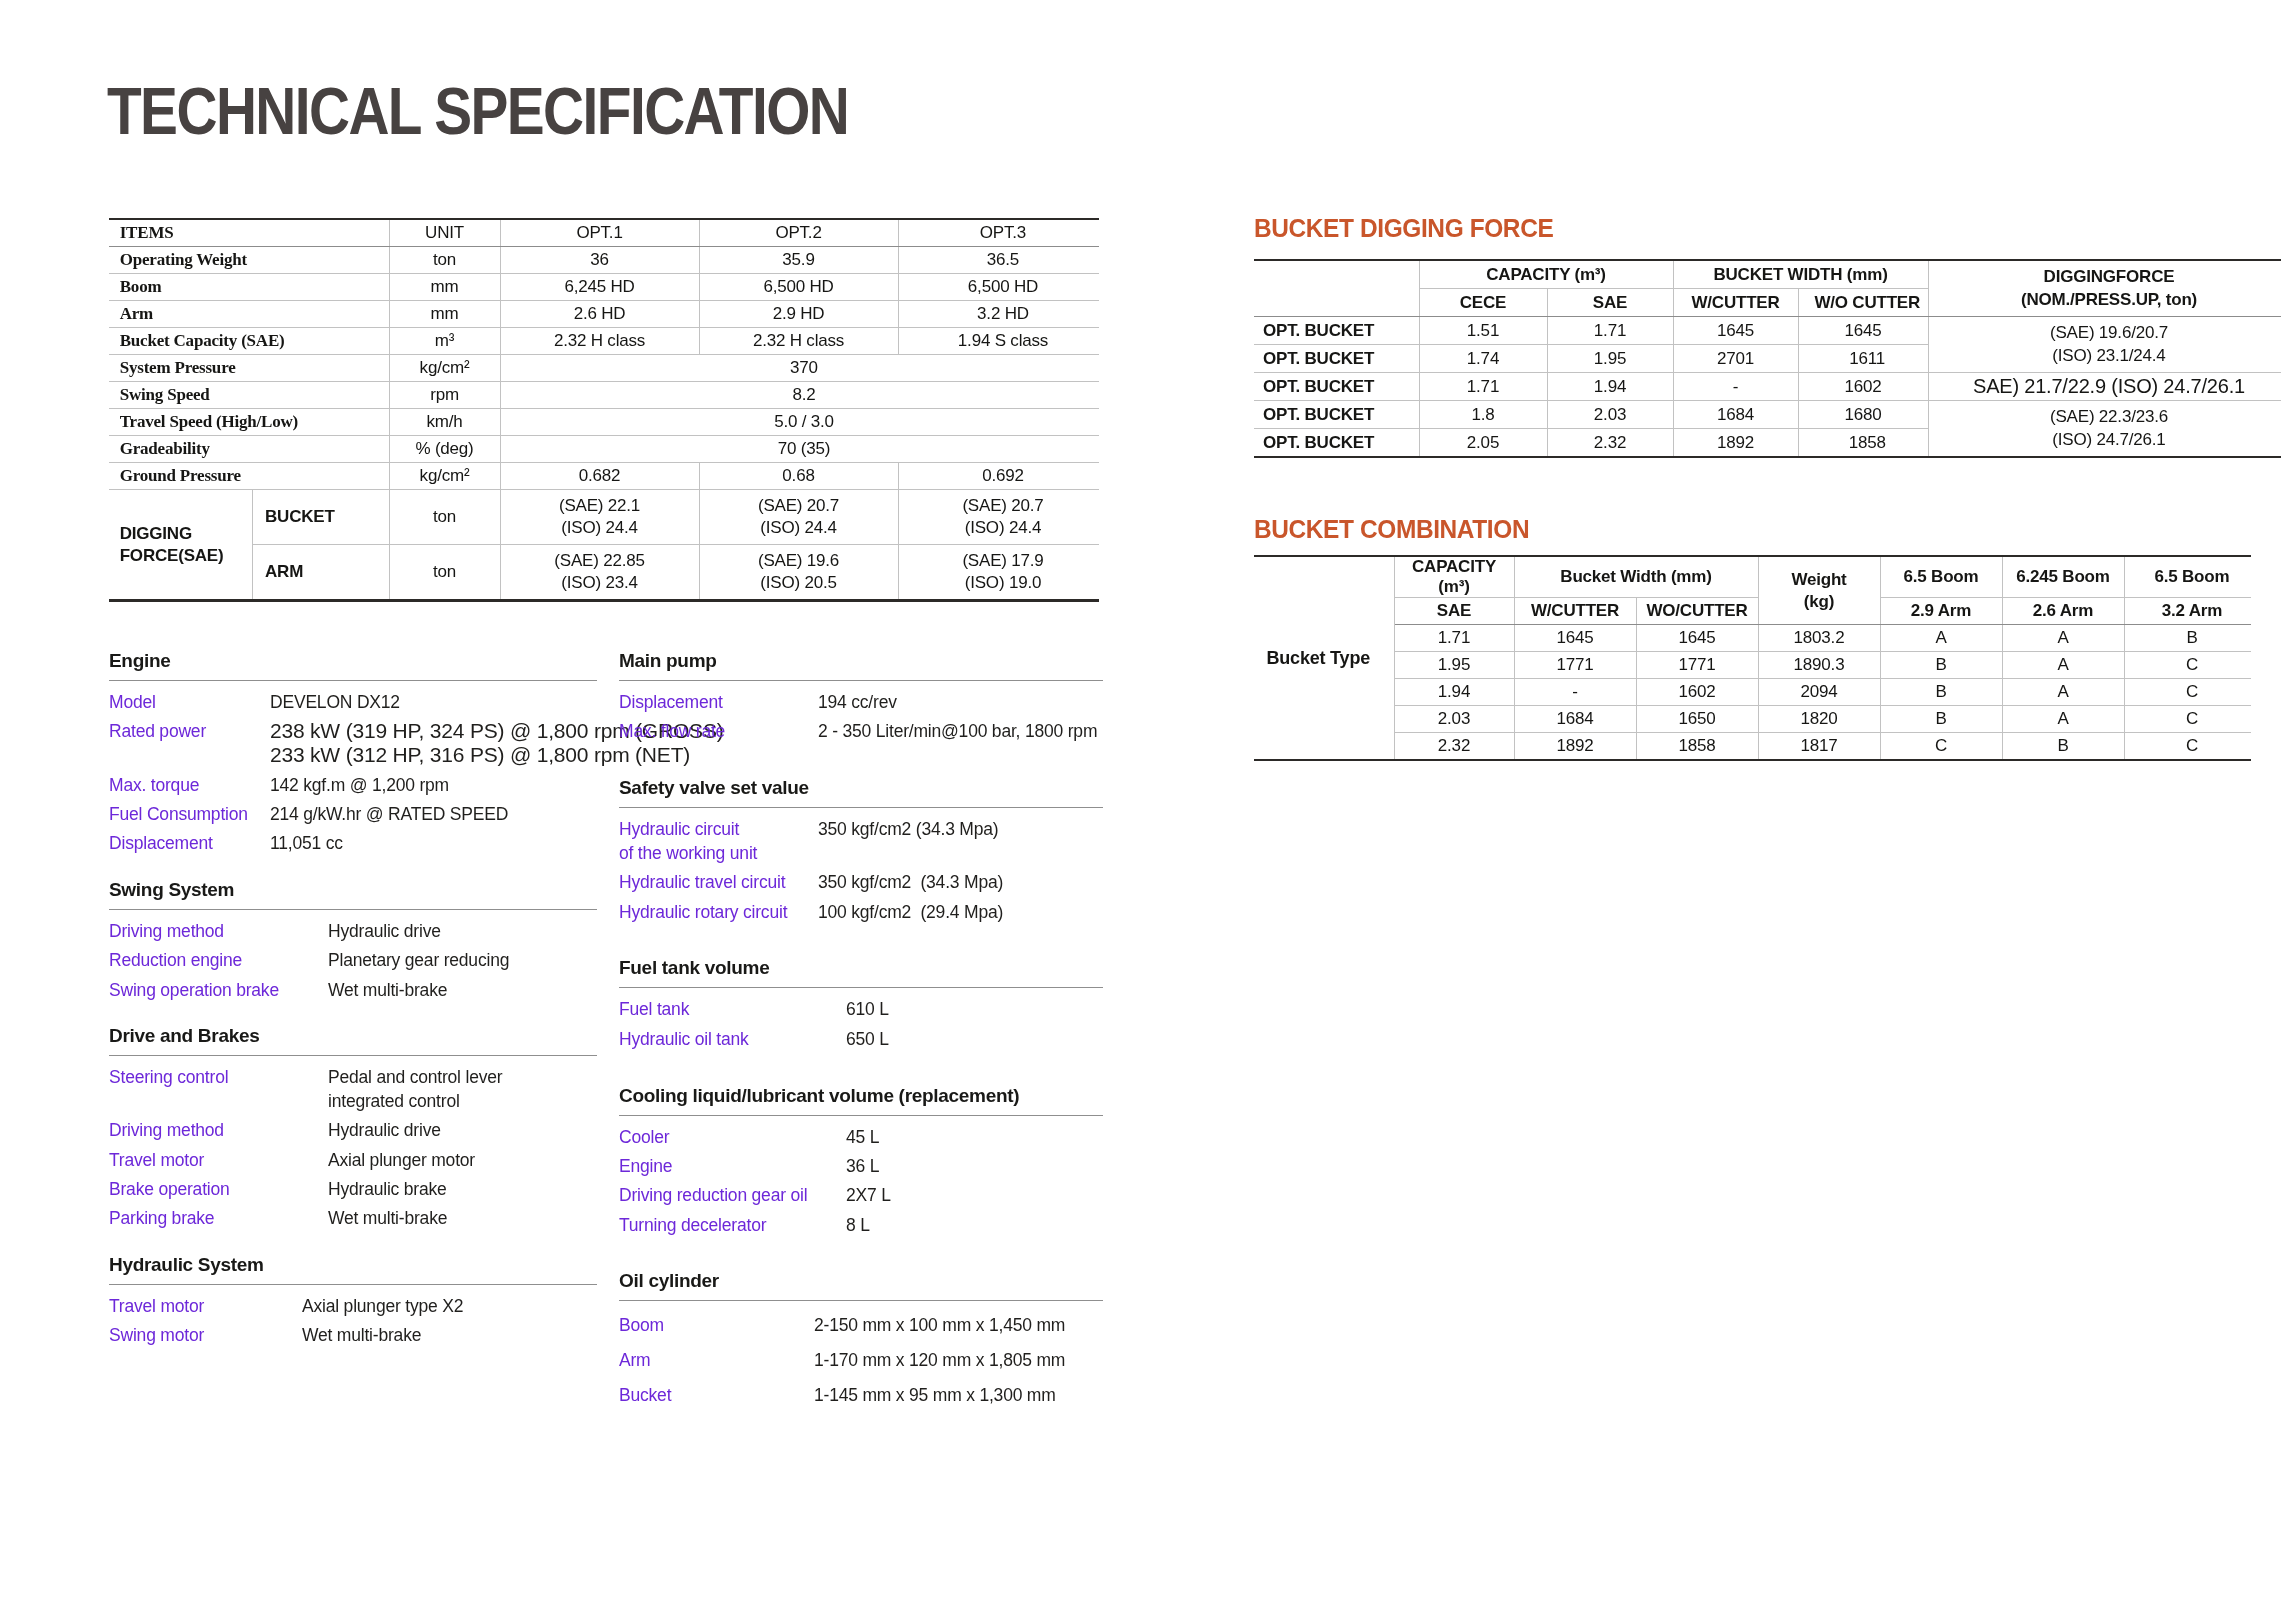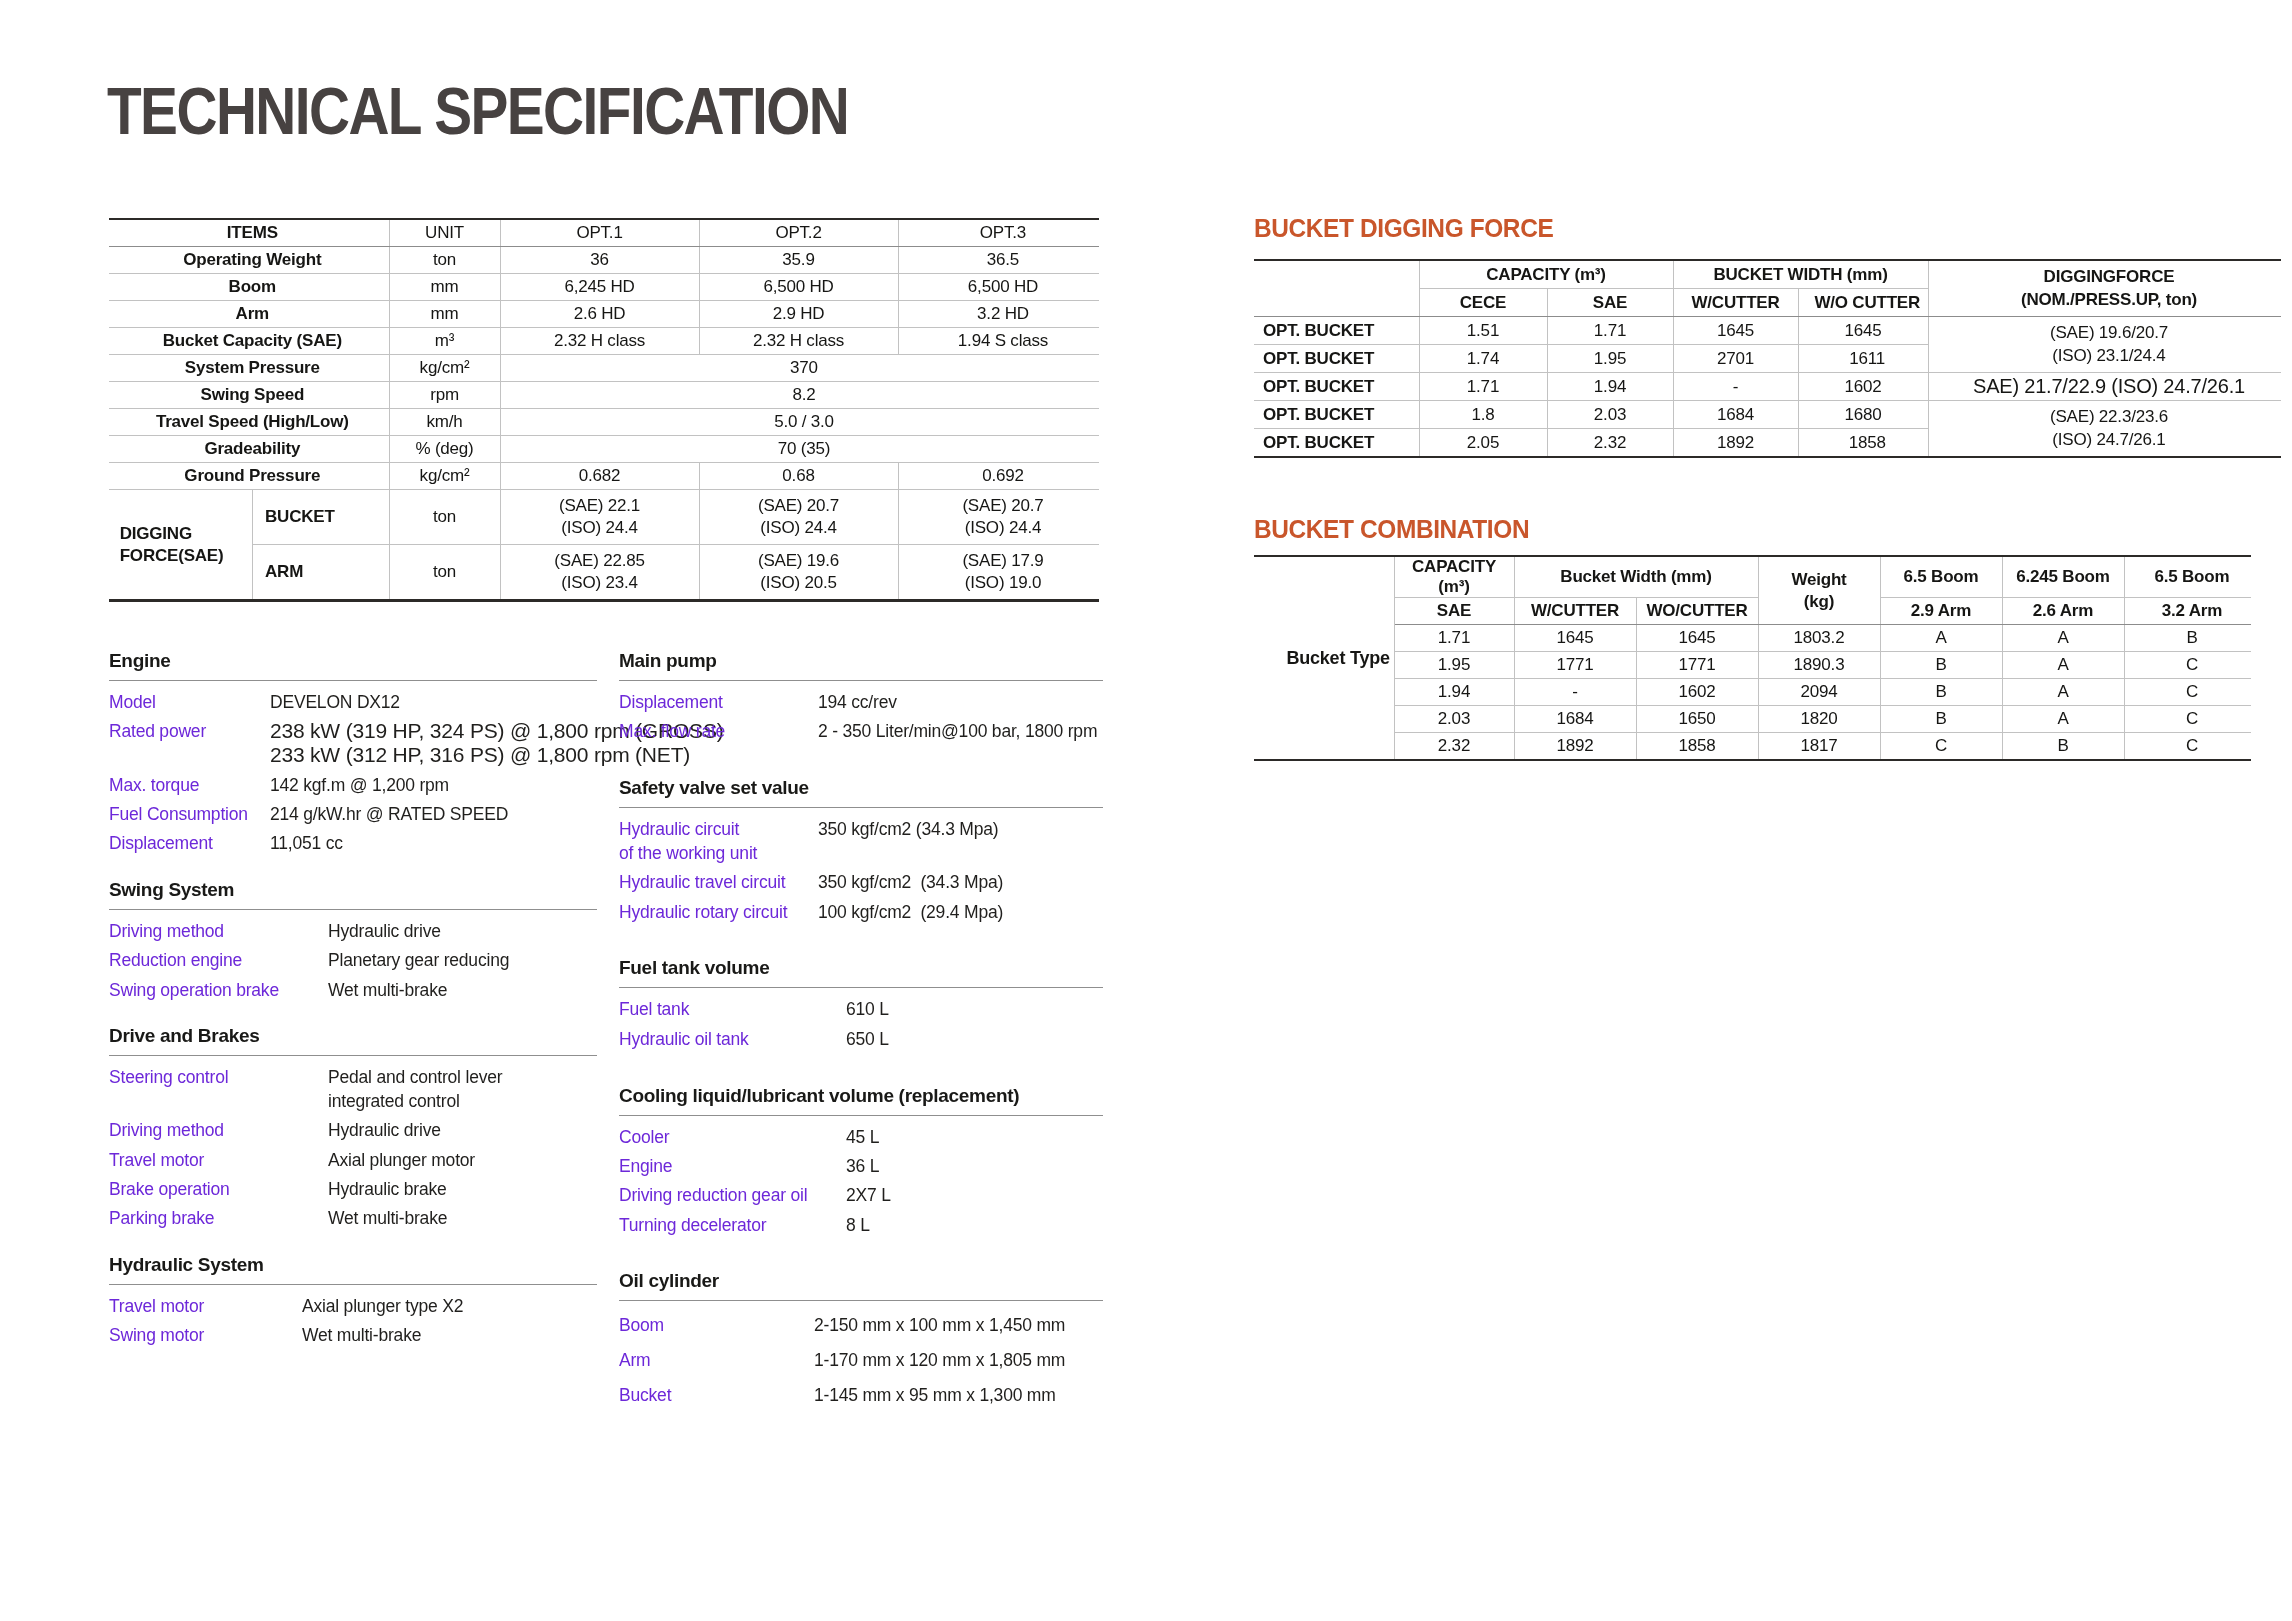--- a/index.html
+++ b/index.html
@@ -16,21 +16,21 @@
      overflow:hidden;}
   td:first-child{border-left:0;}
   td:last-child{border-right:0;padding-left:12px;}
   .hb{border-bottom-color:#8c8c8c !important;}
   .pre{white-space:pre;line-height:22.4px;}
 
   
   .spec-table{position:absolute;left:85px;top:218px;width:990px;
               border-top:2.7px solid #2c2a28;border-bottom:3.6px solid #2c2a28;}
   .spec-table td{height:26px;}
-  .spec-table td.item{text-align:center;font-weight:700;padding-left:10.7px;}
+  .spec-table td.item{text-align:left;font-weight:700;padding-left:10.7px;font-family:Liberation Serif, serif;}
   .spec-table td.df-label{text-align:left;font-weight:700;padding-left:10.7px;white-space:pre-line;line-height:21.5px;}
   .spec-table td.df-sub{text-align:left;font-weight:700;padding-left:12.5px;}
   .spec-table td.dfv{height:54px;}
 
   
   .col{position:absolute;width:488px;}
   .col-left{left:85px;top:650px;}
   .col-mid{left:595px;top:650px;width:484px;}
   .sec{margin-bottom:20.6px;}
   .col-mid .sec{margin-bottom:31px;}
@@ -51,21 +51,21 @@
   .bdf-table td.rlabel{text-align:left;font-weight:700;padding-left:9px;}
   .bdf-table .hdr{font-weight:700;}
   .bdf-table .force2{line-height:22.4px;white-space:pre;}
   .bdf-table .force1{font-size:20px;}
 
   
   .bc-table{position:absolute;left:1230px;top:555px;width:996px;
             border-top:2.7px solid #2c2a28;border-bottom:2.7px solid #2c2a28;}
   .bc-table td{height:26px;}
   .bc-table .hdr{font-weight:700;}
-  .bc-table td.rlabel{text-align:right;font-weight:700;padding-left:12.5px;font-size:18px;}
+  .bc-table td.rlabel{text-align:left;font-weight:700;padding-left:12.5px;font-size:18px;}
   .bc-table .wt{line-height:21.5px;white-space:pre;}
 </style>
 </head>
 <body>
 
 <div class="page">
 
   <div class="title">TECHNICAL SPECIFICATION</div>
 
   <table class="spec-table">

